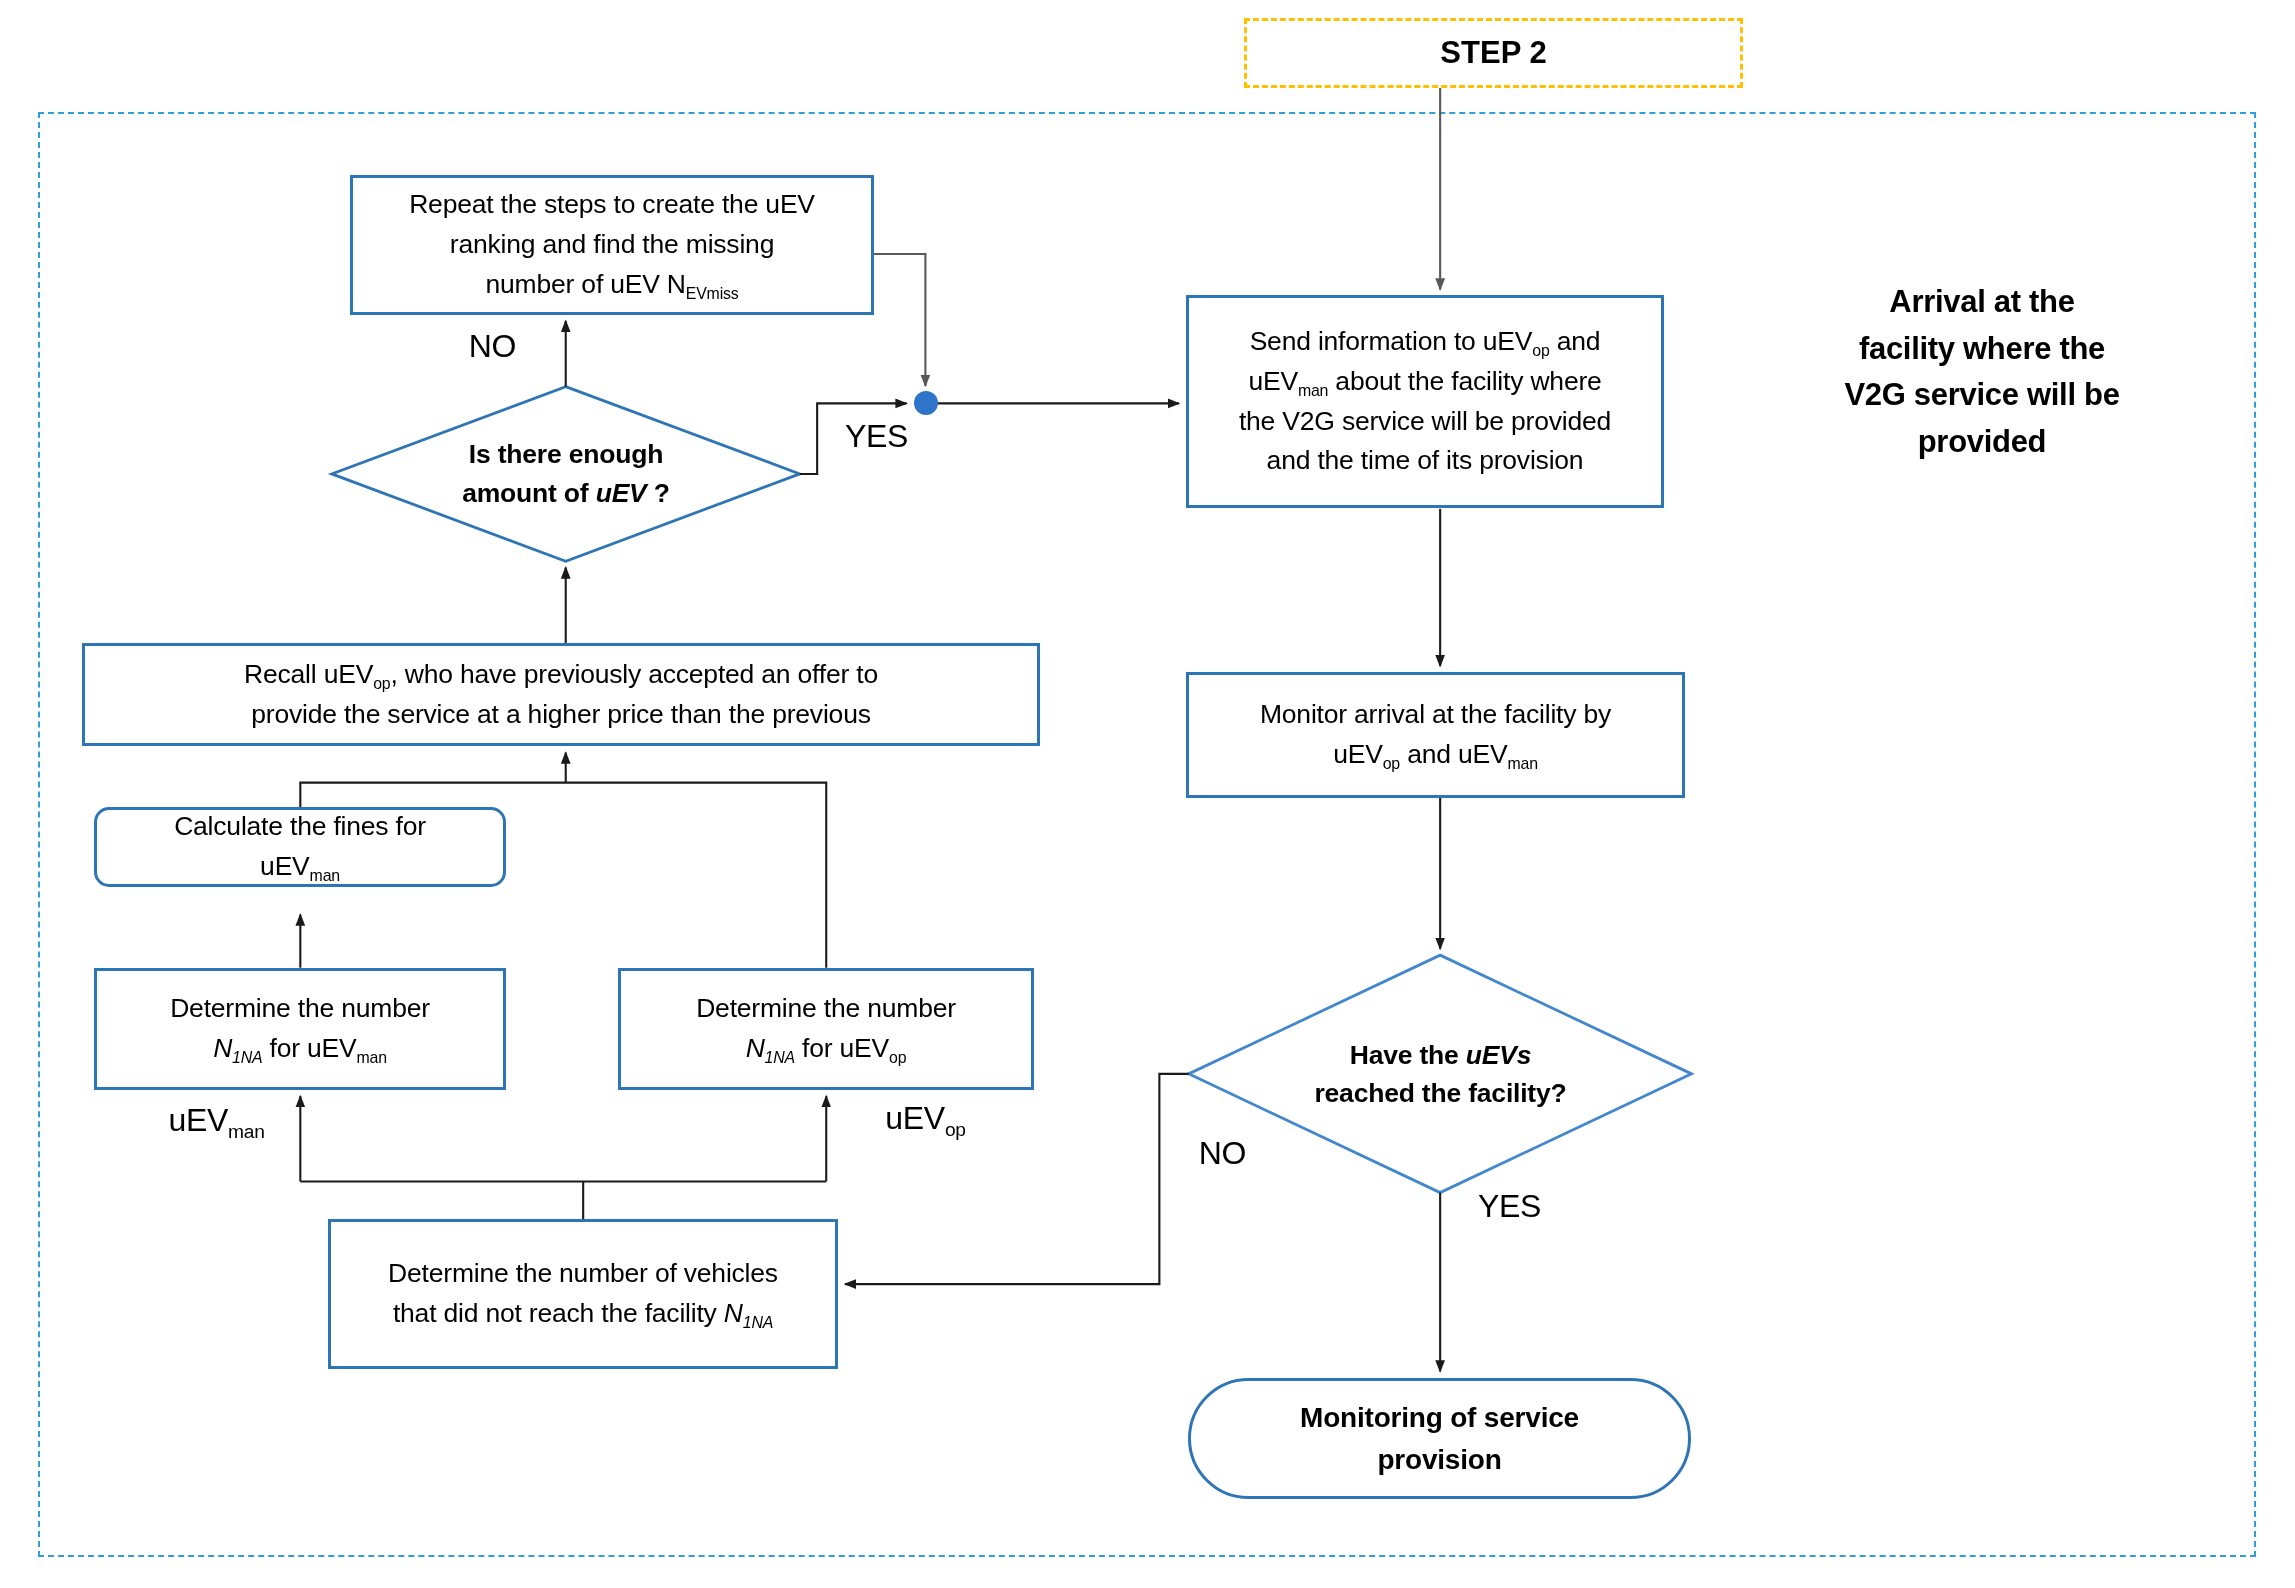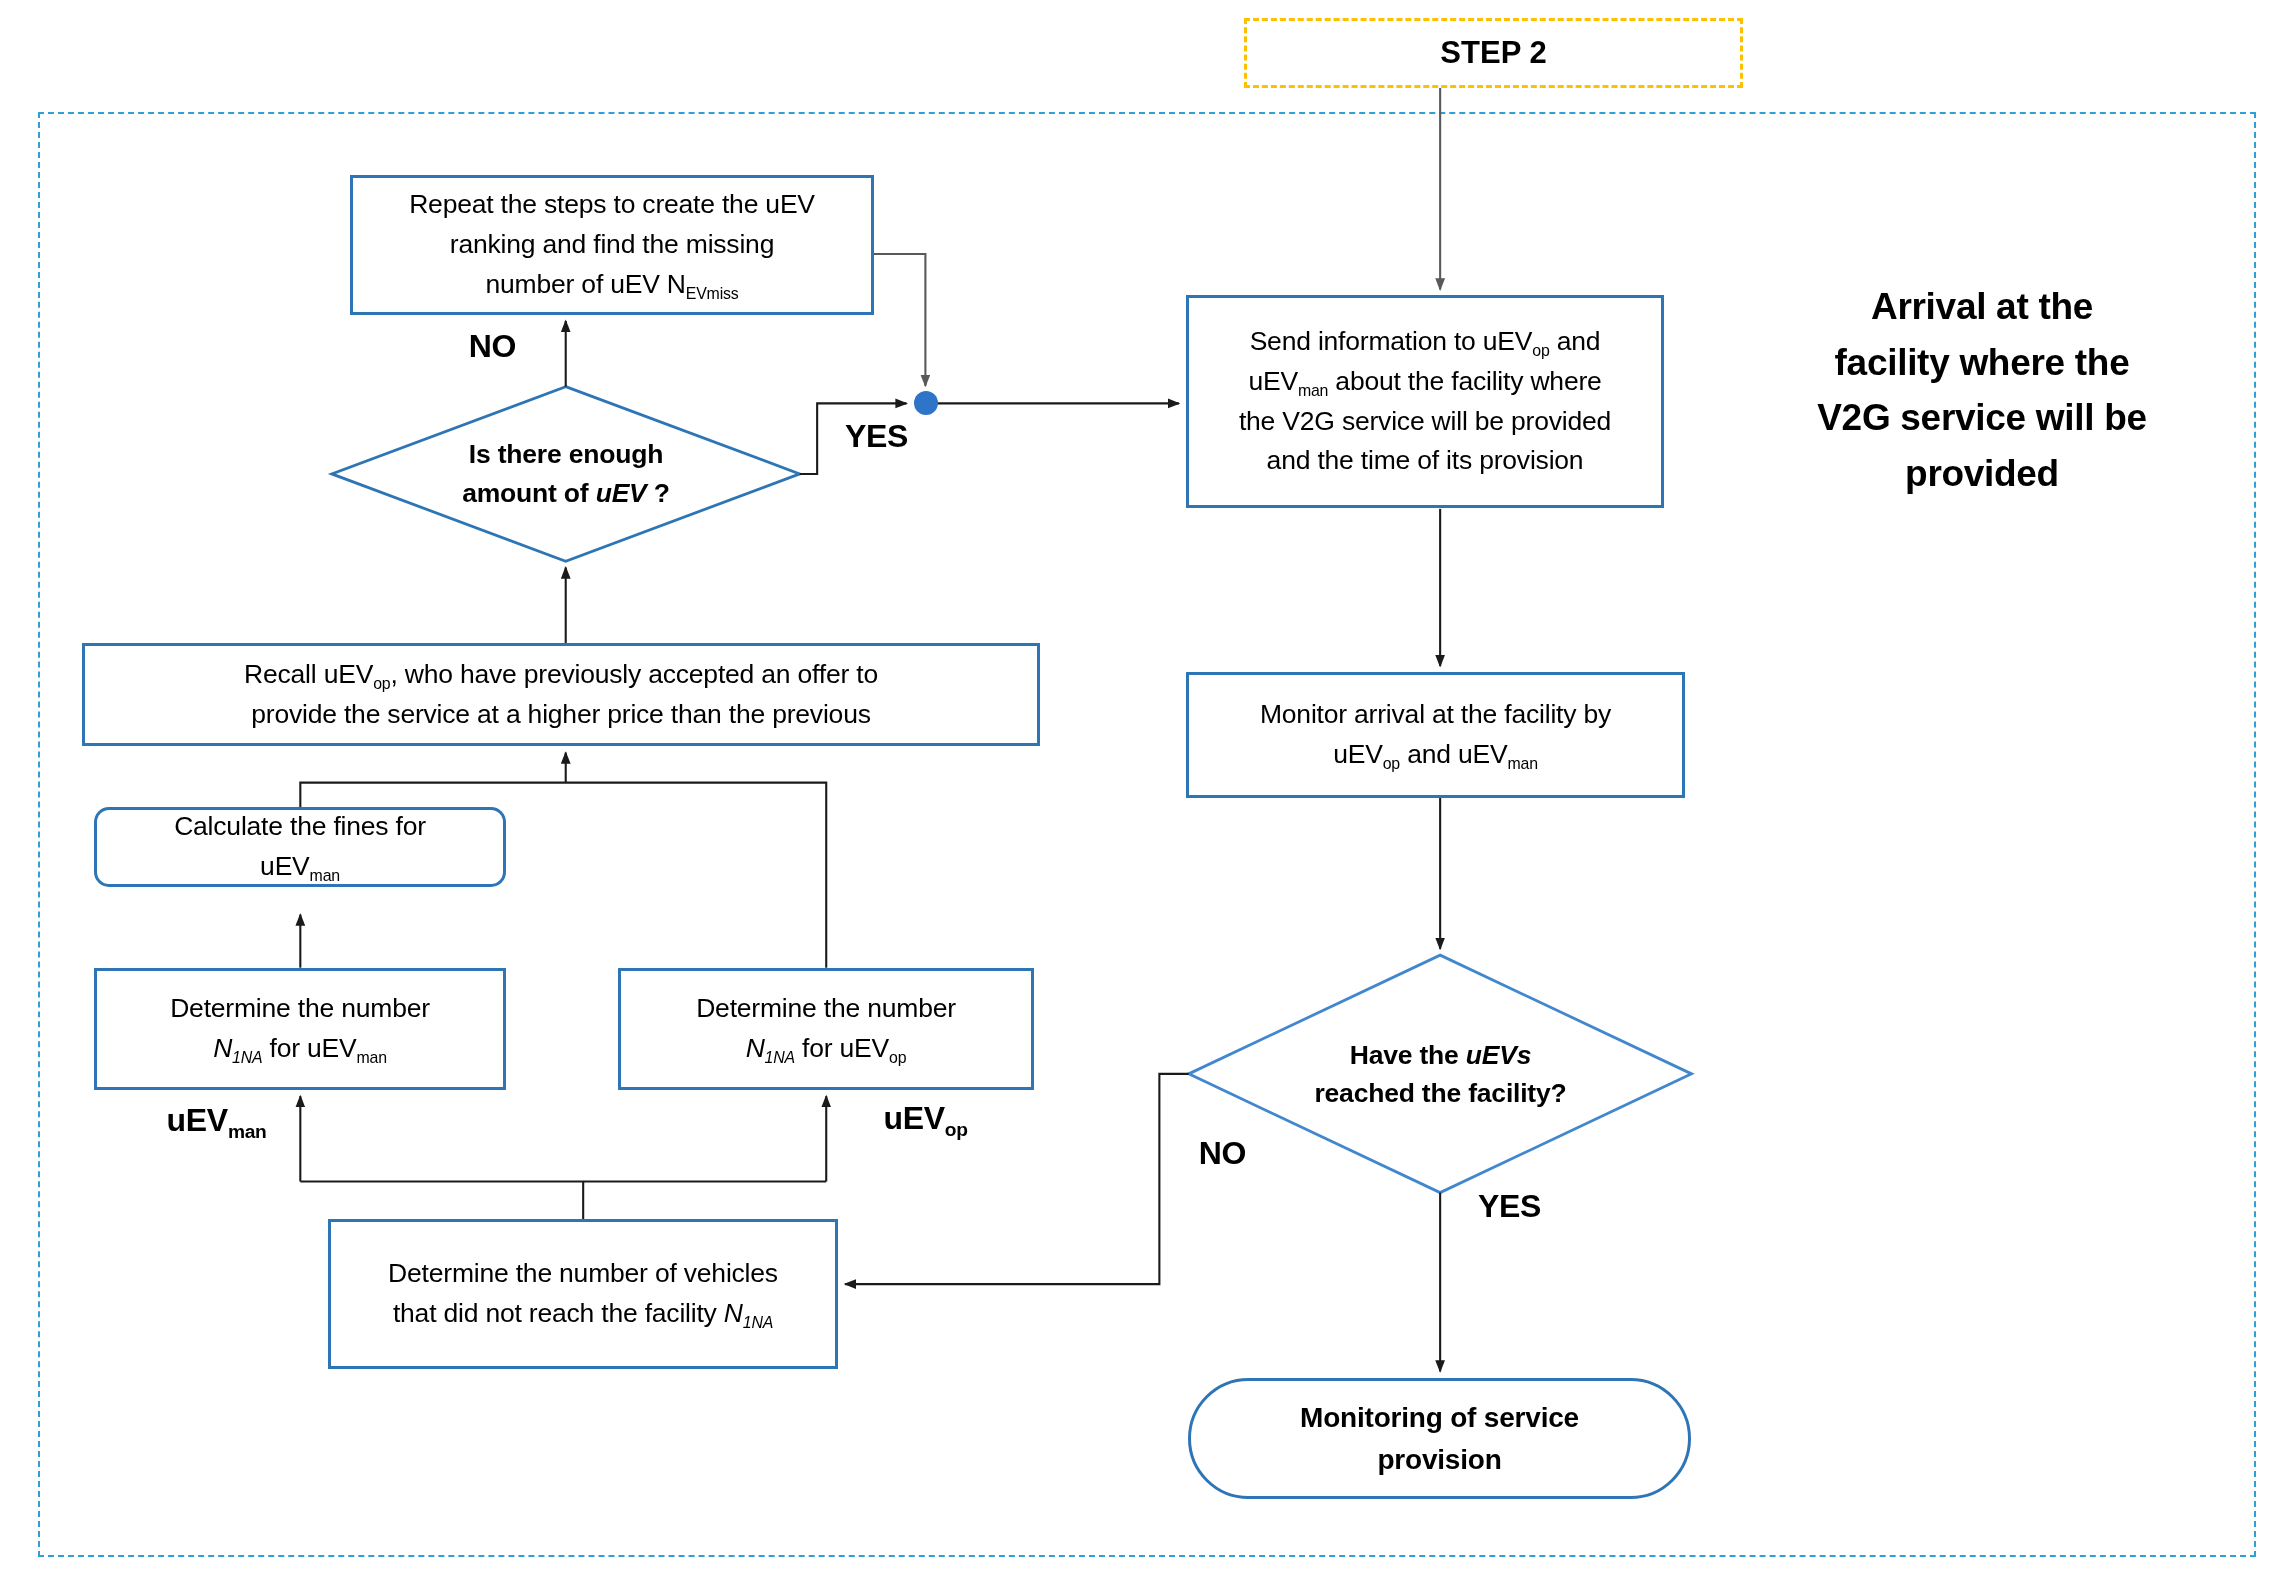--- a/index.html
+++ b/index.html
@@ -19,23 +19,23 @@
   #recall{left:82px;top:643px;width:958px;height:103px;}
   #fines{left:94px;top:807px;width:412px;height:80px;border-radius:15px;}
   #n1na-man{left:94px;top:968px;width:412px;height:122px;}
   #n1na-op{left:618px;top:968px;width:416px;height:122px;}
   #vehicles{left:328px;top:1219px;width:510px;height:150px;}
   #send{left:1186px;top:295px;width:478px;height:213px;}
   #monitor{left:1186px;top:672px;width:499px;height:126px;}
   #terminal{left:1188px;top:1378px;width:503px;height:121px;border-radius:61px;font-weight:bold;font-size:28px;}
   #d1text{left:332px;top:386px;width:468px;height:175px;}
   #d2text{left:1189px;top:955px;width:503px;height:238px;}
-  #sidetitle{left:1722px;top:279px;width:520px;text-align:center;font-size:37px;font-weight:bold;
+  #sidetitle{left:1722px;top:279px;width:520px;text-align:center;font-size:31px;font-weight:bold;
              line-height:1.5;letter-spacing:-0.3px;}
-  .elabel{position:absolute;font-size:32px;font-weight:bold;text-align:center;letter-spacing:-0.3px;}
+  .elabel{position:absolute;font-size:32px;font-weight:normal;text-align:center;letter-spacing:-0.3px;}
   #dot{left:914px;top:391px;width:24px;height:24px;border-radius:50%;background:#2E74C9;}
   sub{font-size:0.6em;line-height:0;}
   .it{font-style:italic;}
 </style>
 </head>
 <body>
 
 <div id="canvas">
 
   <div id="outer" class="abs"></div>

